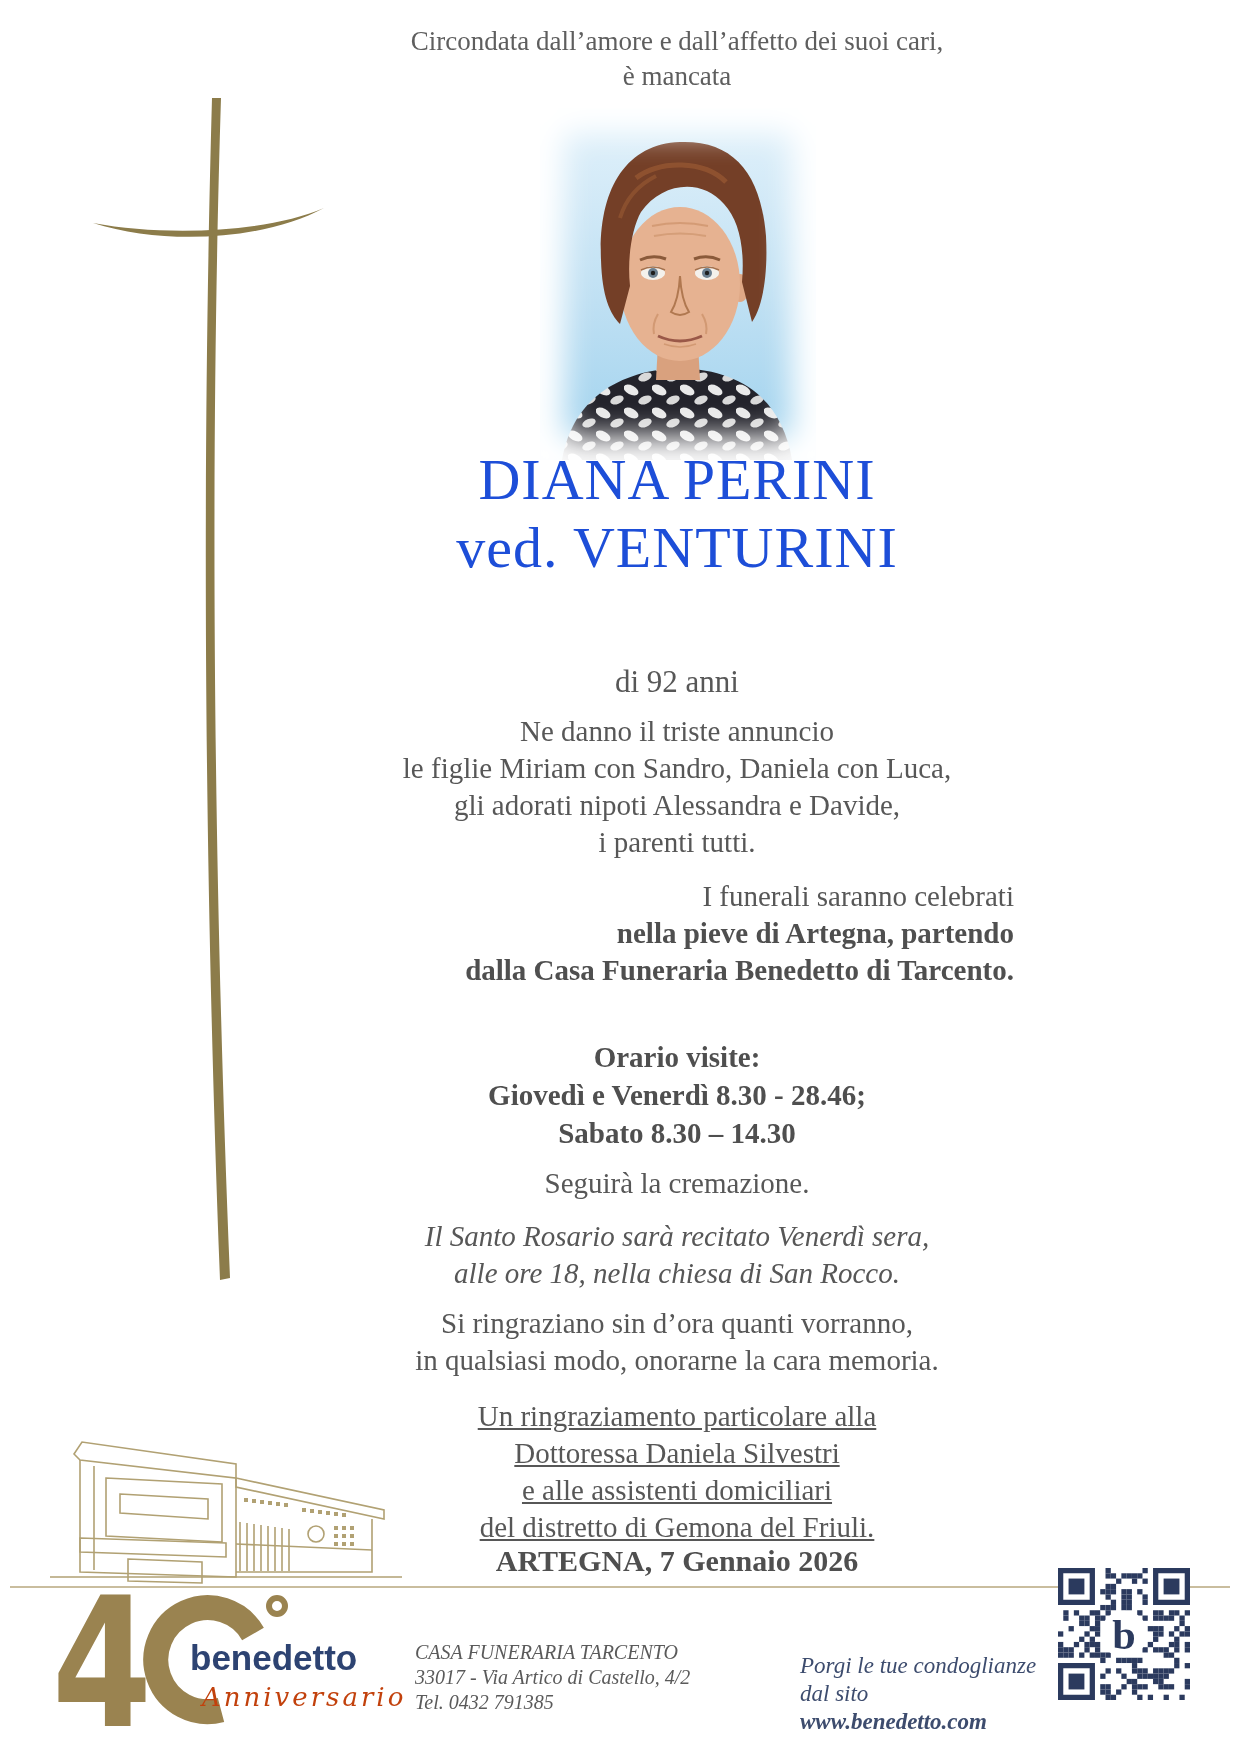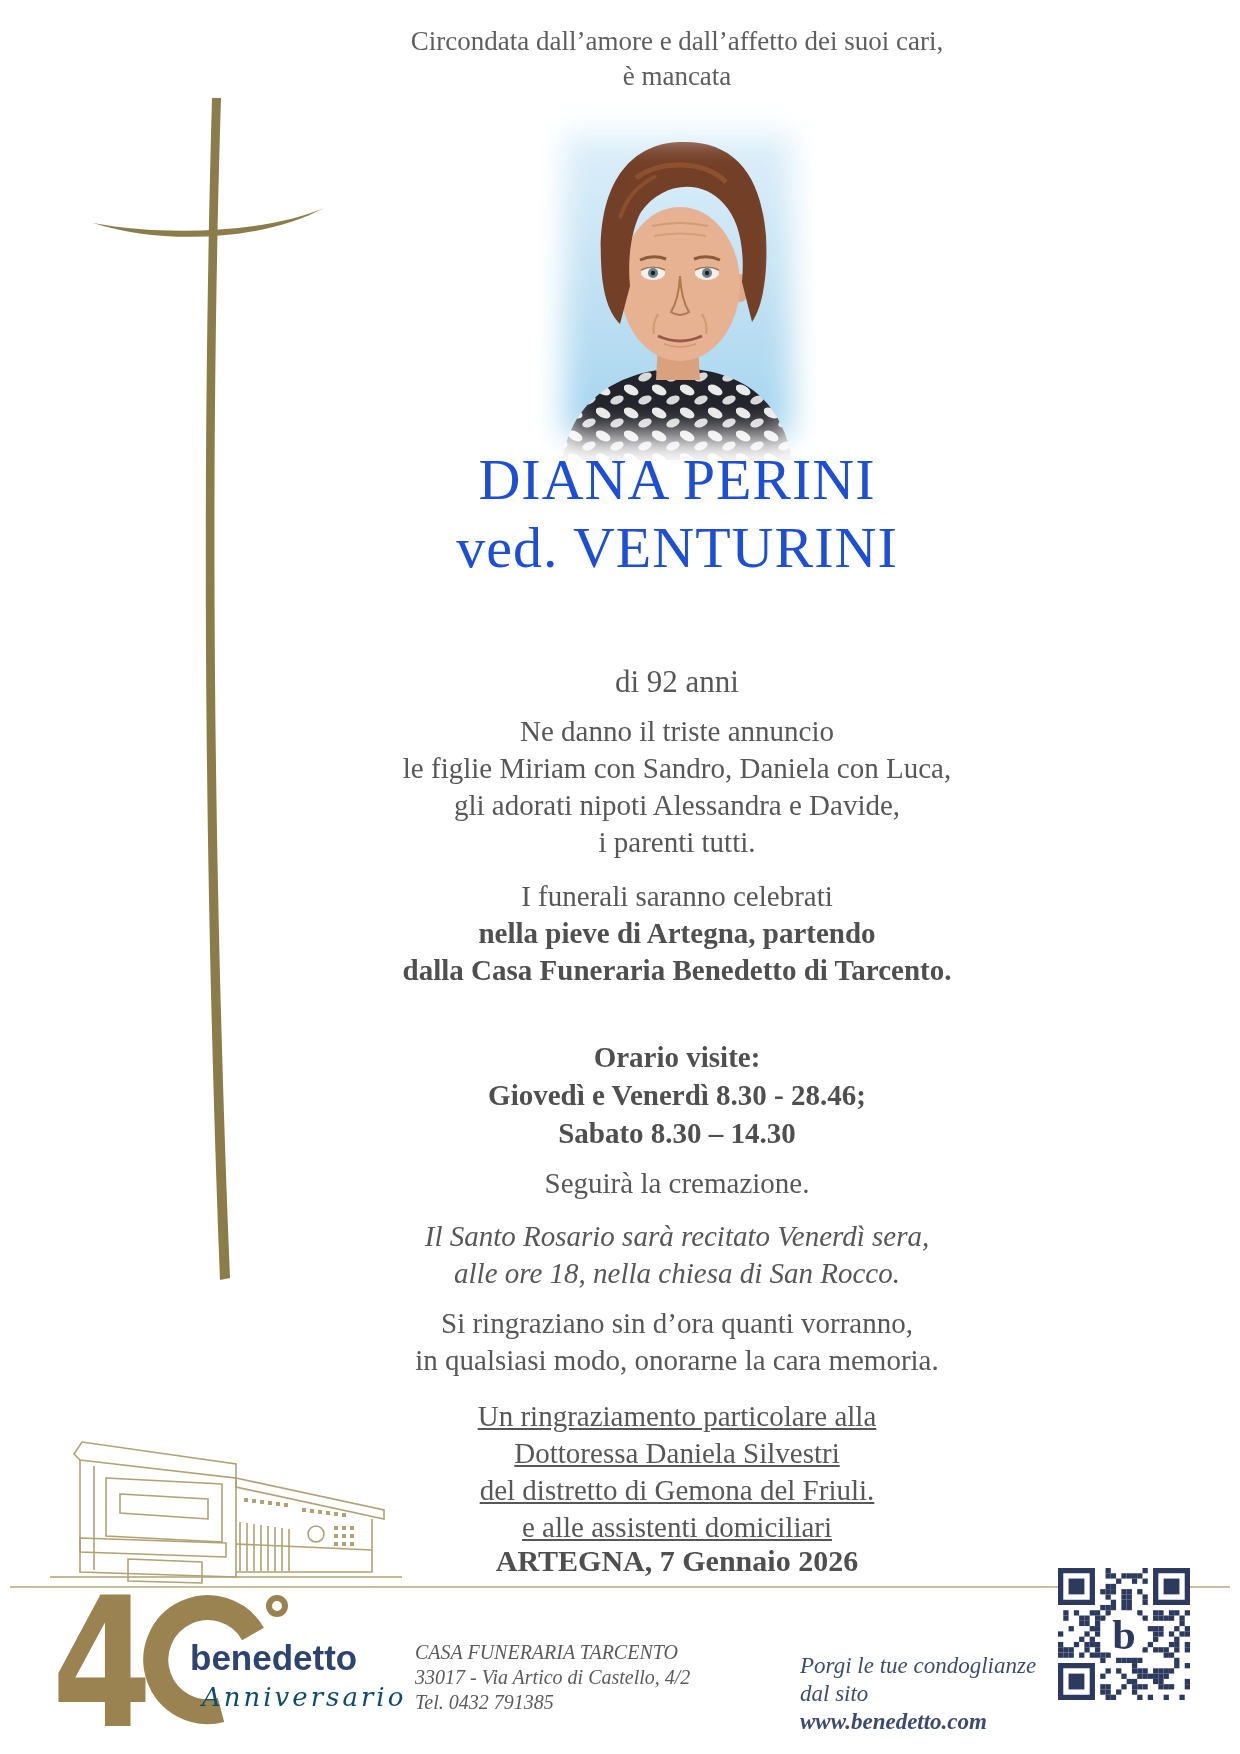--- a/index.html
+++ b/index.html
@@ -9,36 +9,36 @@
   }
   .abs{position:absolute;}
   .col{left:340px;width:674px;text-align:center;}
   .intro{top:24px;font-size:27px;line-height:35px;color:#5e5e5e;}
   .photo{left:540px;top:108px;width:276px;height:352px;}
   .photo-fade{left:540px;top:108px;width:276px;height:352px;box-shadow:inset 0 0 30px 24px #ffffff;pointer-events:none;}
   .name{top:446px;font-size:58px;line-height:68px;color:#1d4ed8;letter-spacing:1px;}
   .age{top:664px;font-size:31px;}
   .para{font-size:29px;line-height:37px;}
   .announce{top:713px;}
-  .funeral{top:878px;}
+  .funeral{top:878px;text-align:right;}
   .visits{top:1038px;line-height:38px;}
   .cremation{top:1165px;}
   .rosary{top:1218px;font-style:italic;}
   .thanks{top:1305px;}
   .special{top:1398px;text-decoration:underline;}
   .dateline{top:1544px;font-size:30px;font-weight:bold;color:#4f4f4f;}
   .b{font-weight:bold;color:#4f4f4f;}
   .divider{left:10px;top:1586px;width:1220px;height:2px;background:#c9bd9e;}
   .cross-wrap{left:60px;top:88px;width:320px;height:1210px;}
   .building-wrap{left:50px;top:1422px;width:352px;height:166px;}
   .logo-wrap{left:52px;top:1588px;width:340px;height:142px;}
   .logo-brand{position:absolute;left:138px;top:50px;font-family:"Liberation Sans",sans-serif;
     font-size:35px;font-weight:800;letter-spacing:0px;color:#2d4372;}
   .logo-sub{position:absolute;left:150px;top:94px;font-family:"DejaVu Serif",serif;font-style:italic;
-    font-size:26px;letter-spacing:3px;color:#0c4a6e;}
+    font-size:26px;letter-spacing:3px;color:#c2410c;}
   .company{left:415px;top:1640px;width:320px;font-style:italic;font-size:20px;line-height:25px;color:#5a5a5a;text-align:left;}
   .condolences{left:800px;top:1652px;width:250px;font-style:italic;font-size:23px;line-height:28px;color:#3d4c6e;text-align:left;}
   .condolences .site{font-weight:bold;}
   .qr{left:1058px;top:1568px;width:132px;height:132px;}
 </style>
 </head>
 <body>
 
 <div class="page">
 
@@ -143,22 +143,22 @@
   </div>
 
   <div class="abs col para thanks">
     <div>Si ringraziano sin d’ora quanti vorranno,</div>
     <div>in qualsiasi modo, onorarne la cara memoria.</div>
   </div>
 
   <div class="abs col para special">
     <div>Un ringraziamento particolare alla</div>
     <div>Dottoressa Daniela Silvestri</div>
+    <div>e alle assistenti domiciliari</div>
     <div>del distretto di Gemona del Friuli.</div>
-    <div>e alle assistenti domiciliari</div>
   </div>
 
   <div class="abs col dateline">ARTEGNA, 7 Gennaio 2026</div>
 
   <div class="abs building-wrap">
     <svg width="352" height="166" viewBox="0 0 352 166" fill="none" stroke="#b1a173" stroke-width="1.6">
       <path d="M0,155 L352,155"></path>
       <path d="M24,32 L32,20 L186,42 L186,56 L30,38 Z"></path>
       <path d="M30,38 L30,150 L186,155 L186,56"></path>
       <path d="M44,44 L44,148"></path>

